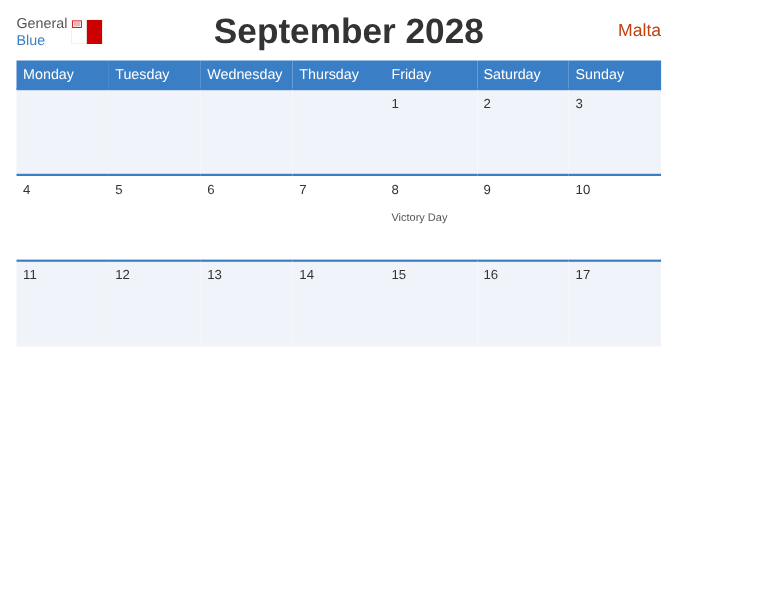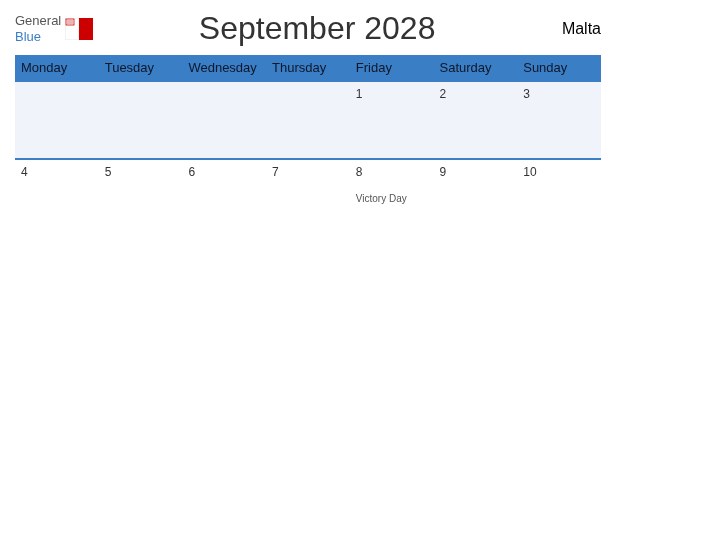--- a/index.html
+++ b/index.html
@@ -38,41 +38,41 @@
       color: #555;
     }
     .logo-text .blue {
       display: block;
       font-size: 13px;
       color: #3a7ec6;
       font-weight: normal;
     }
     .title {
       font-size: 32px;
-      font-weight: 400;
+      font-weight: 700;
       color: #333;
       text-align: center;
       flex: 1;
     }
     .country {
       font-size: 16px;
-      color: #000000;
+      color: #c2410c;
       min-width: 60px;
       text-align: right;
     }
     .calendar-table {
       width: 100%;
       border-collapse: collapse;
       table-layout: fixed;
     }
     .calendar-table thead tr {
       background-color: #3a7ec6;
     }
     .calendar-table thead th {
-      color: #0f172a;
+      color: #ffffff;
       font-size: 13px;
       font-weight: normal;
       padding: 5px 6px;
       text-align: left;
       border: none;
     }
     .calendar-table tbody tr {
       height: 78px;
     }
     .calendar-table tbody tr:nth-child(odd) {
@@ -168,15 +168,38 @@
             <span class="day-number">8</span>
             <span class="holiday-name">Victory Day</span>
           </td>
           <td>
             <span class="day-number">9</span>
           </td>
           <td>
             <span class="day-number">10</span>
           </td>
         </tr>
+        <tr>
+          <td>
+            <span class="day-number">11</span>
+          </td>
+          <td>
+            <span class="day-number">12</span>
+          </td>
+          <td>
+            <span class="day-number">13</span>
+          </td>
+          <td>
+            <span class="day-number">14</span>
+          </td>
+          <td>
+            <span class="day-number">15</span>
+          </td>
+          <td>
+            <span class="day-number">16</span>
+          </td>
+          <td>
+            <span class="day-number">17</span>
+          </td>
+        </tr>
       </tbody>
   </table>
 </div>
 
 </body></html>

